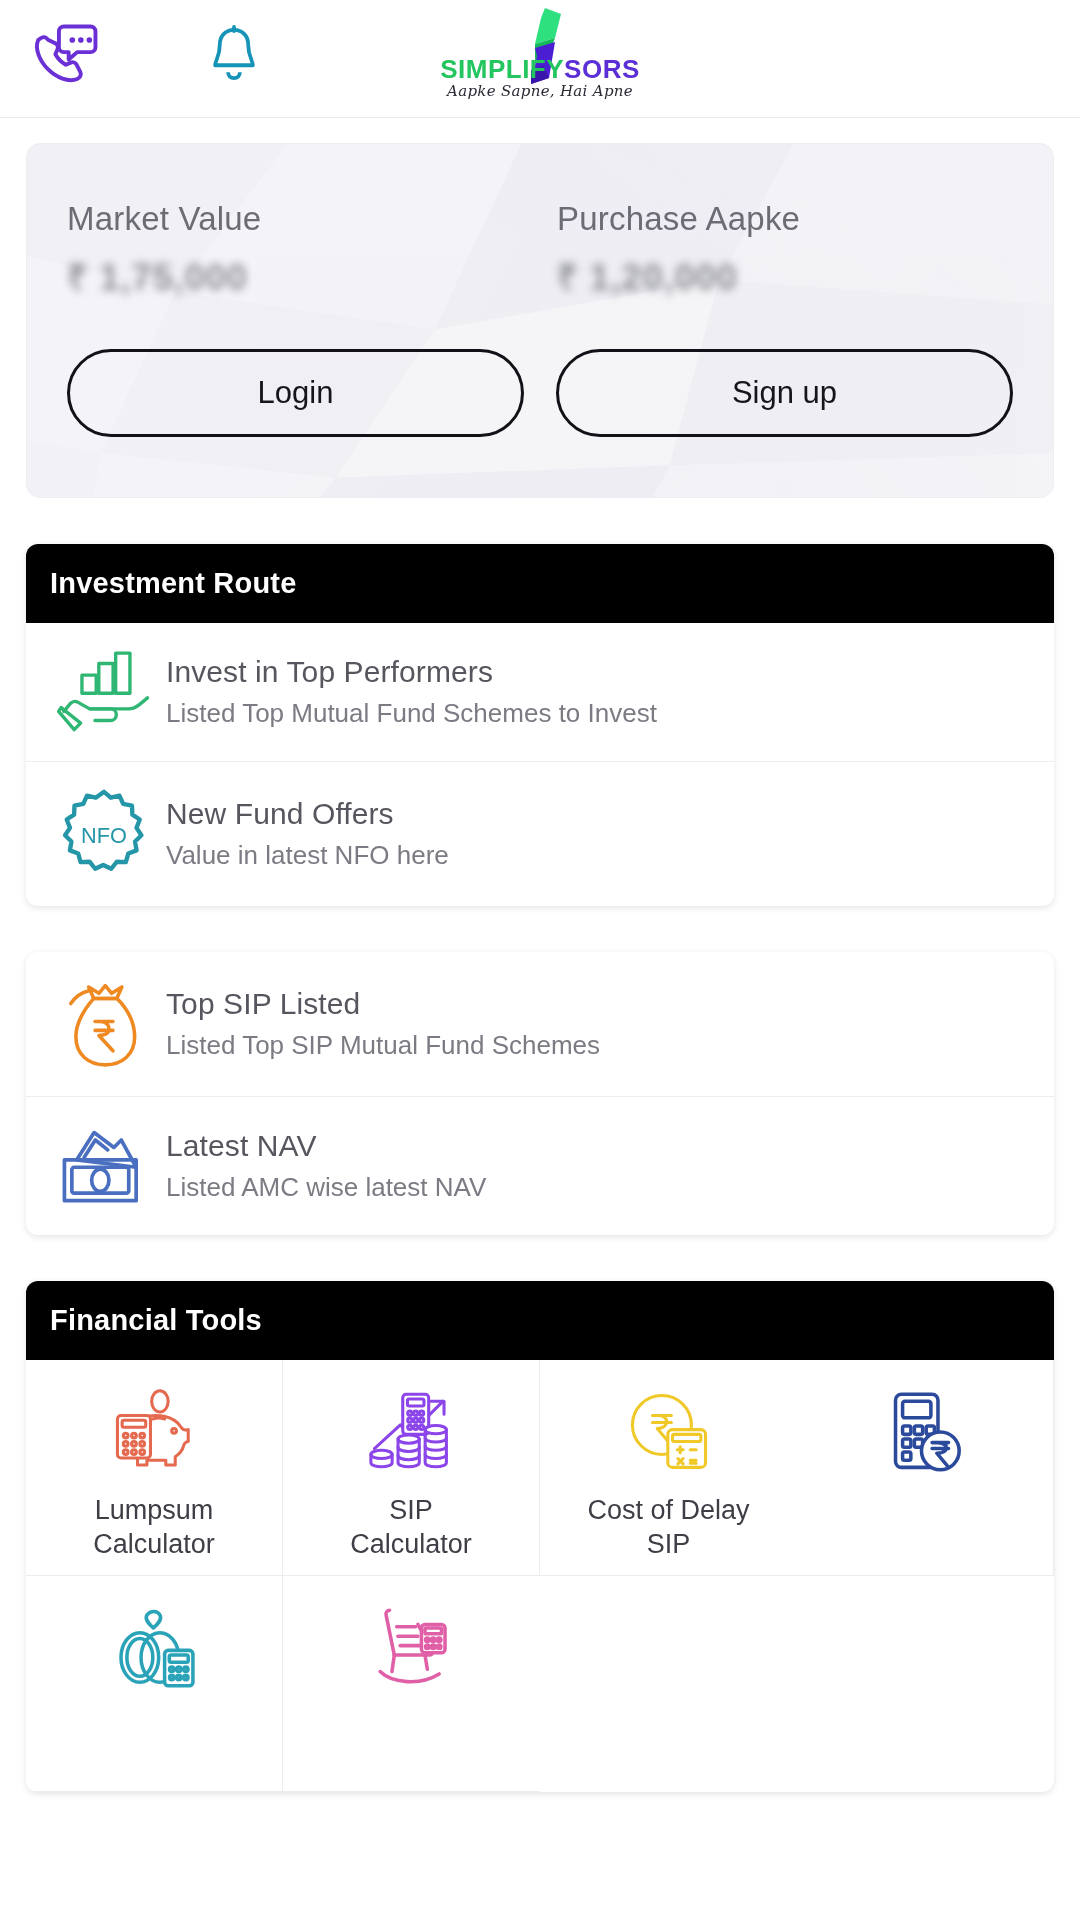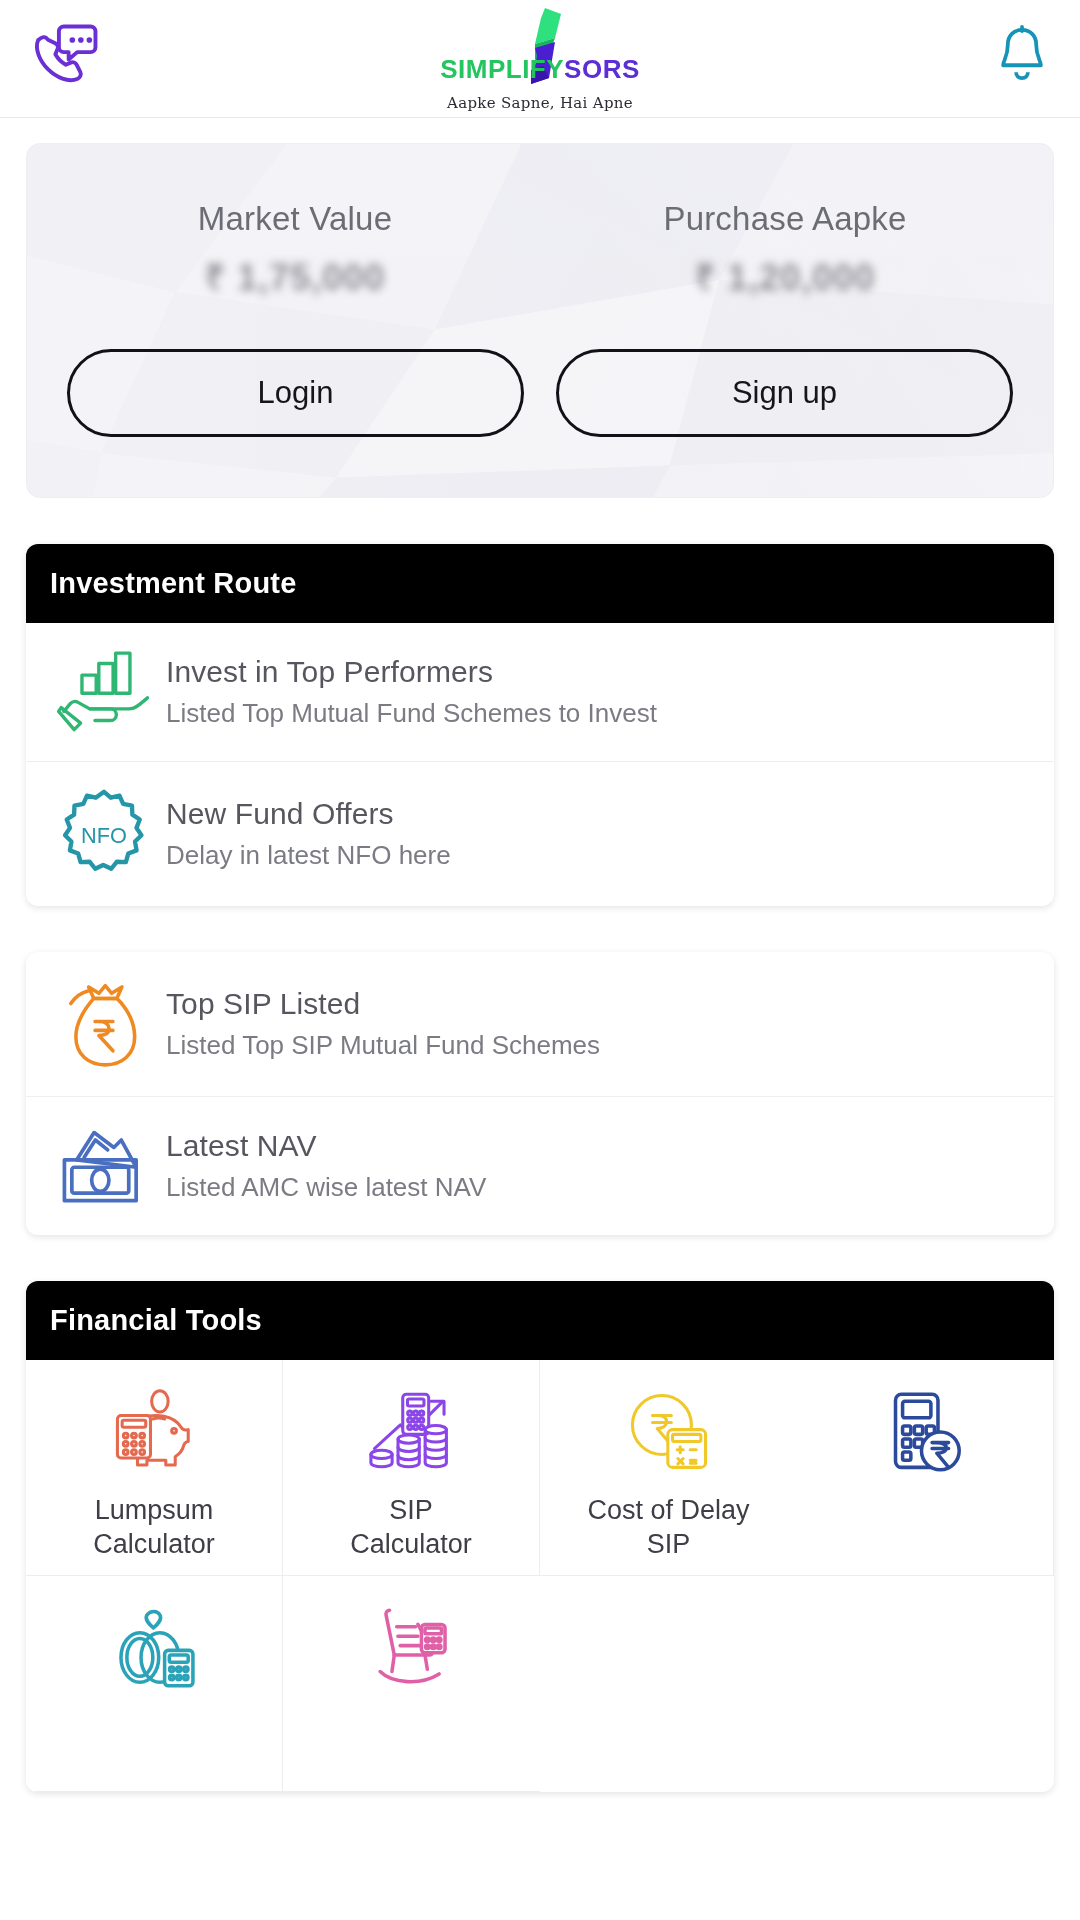--- a/index.html
+++ b/index.html
@@ -12,21 +12,20 @@
   }
 
   
   .appbar {
     height: 118px;
     width: 1080px;
     background: #ffffff;
     border-bottom: 1px solid #e9e9ef;
     display: flex;
     align-items: center;
-    justify-content: space-between;
     padding: 0 26px;
     position: relative;
   }
   .appbar-left, .appbar-right {
     width: 120px;
     display: flex;
     align-items: center;
   }
   .appbar-right { justify-content: flex-end; }
 
@@ -44,23 +43,24 @@
     font-size: 26px;
     font-weight: 700;
     letter-spacing: 0.5px;
     line-height: 1;
     margin-top: 2px;
   }
   .brand-word .w1 { color: #22c55e; }
   .brand-word .w2 { color: #5b2ed6; }
   .brand-tag {
     font-family: "DejaVu Serif", serif;
+    font-style: italic;
     font-size: 15px;
     color: #2b2b36;
-    margin-top: 12px;
+    margin-top: 0;
     letter-spacing: 0.3px;
   }
 
   
   .page { padding: 0 26px; }
 
   .hero {
     margin-top: 25px;
     height: 355px;
     border: 1px solid #ededf2;
@@ -75,21 +75,20 @@
     overflow: hidden;
   }
   .hero-poly {
     position: absolute; inset: 0;
     opacity: .65;
   }
   .hero-stats {
     position: relative;
     display: flex;
     padding: 56px 40px 0 40px;
-    text-align: center;
   }
   .stat { flex: 1; }
   .stat.right { padding-left: 34px; }
   .stat-label {
     font-size: 33px;
     color: #6c6c74;
     font-weight: 400;
     letter-spacing: .2px;
   }
   .stat-value {
@@ -301,21 +300,21 @@
 
     <div class="row">
       <div class="row-icon">
         <svg width="92" height="92" viewBox="0 0 72 72" fill="none">
           <path d="M36 3l5.3 4.6 6.8-1.6 2.9 6.4 6.9 1.4.3 7 5.8 3.9-2.6 6.5 3.9 5.8-5 4.9 1.2 6.9-6.5 2.5-1.9 6.7-7-.3-4.4 5.5-6.3-3-6.3 3-4.4-5.5-7 .3-1.9-6.7-6.5-2.5 1.2-6.9-5-4.9 3.9-5.8-2.6-6.5 5.8-3.9.3-7 6.9-1.4 2.9-6.4 6.8 1.6z" stroke="#2496a8" stroke-width="3.4" stroke-linejoin="round"></path>
           <text x="36" y="43" text-anchor="middle" font-family="Liberation Sans, sans-serif" font-size="17" font-weight="400" fill="#2496a8">NFO</text>
         </svg>
       </div>
       <div class="row-text">
         <div class="row-title">New Fund Offers</div>
-        <div class="row-sub">Delay in latest NFO here</div>
+        <div class="row-sub">Value in latest NFO here</div>
       </div>
     </div>
   </div>
 
   <div class="gap-lg"></div>
 
   <div class="card">
 
     <div class="row">
       <div class="row-icon">

